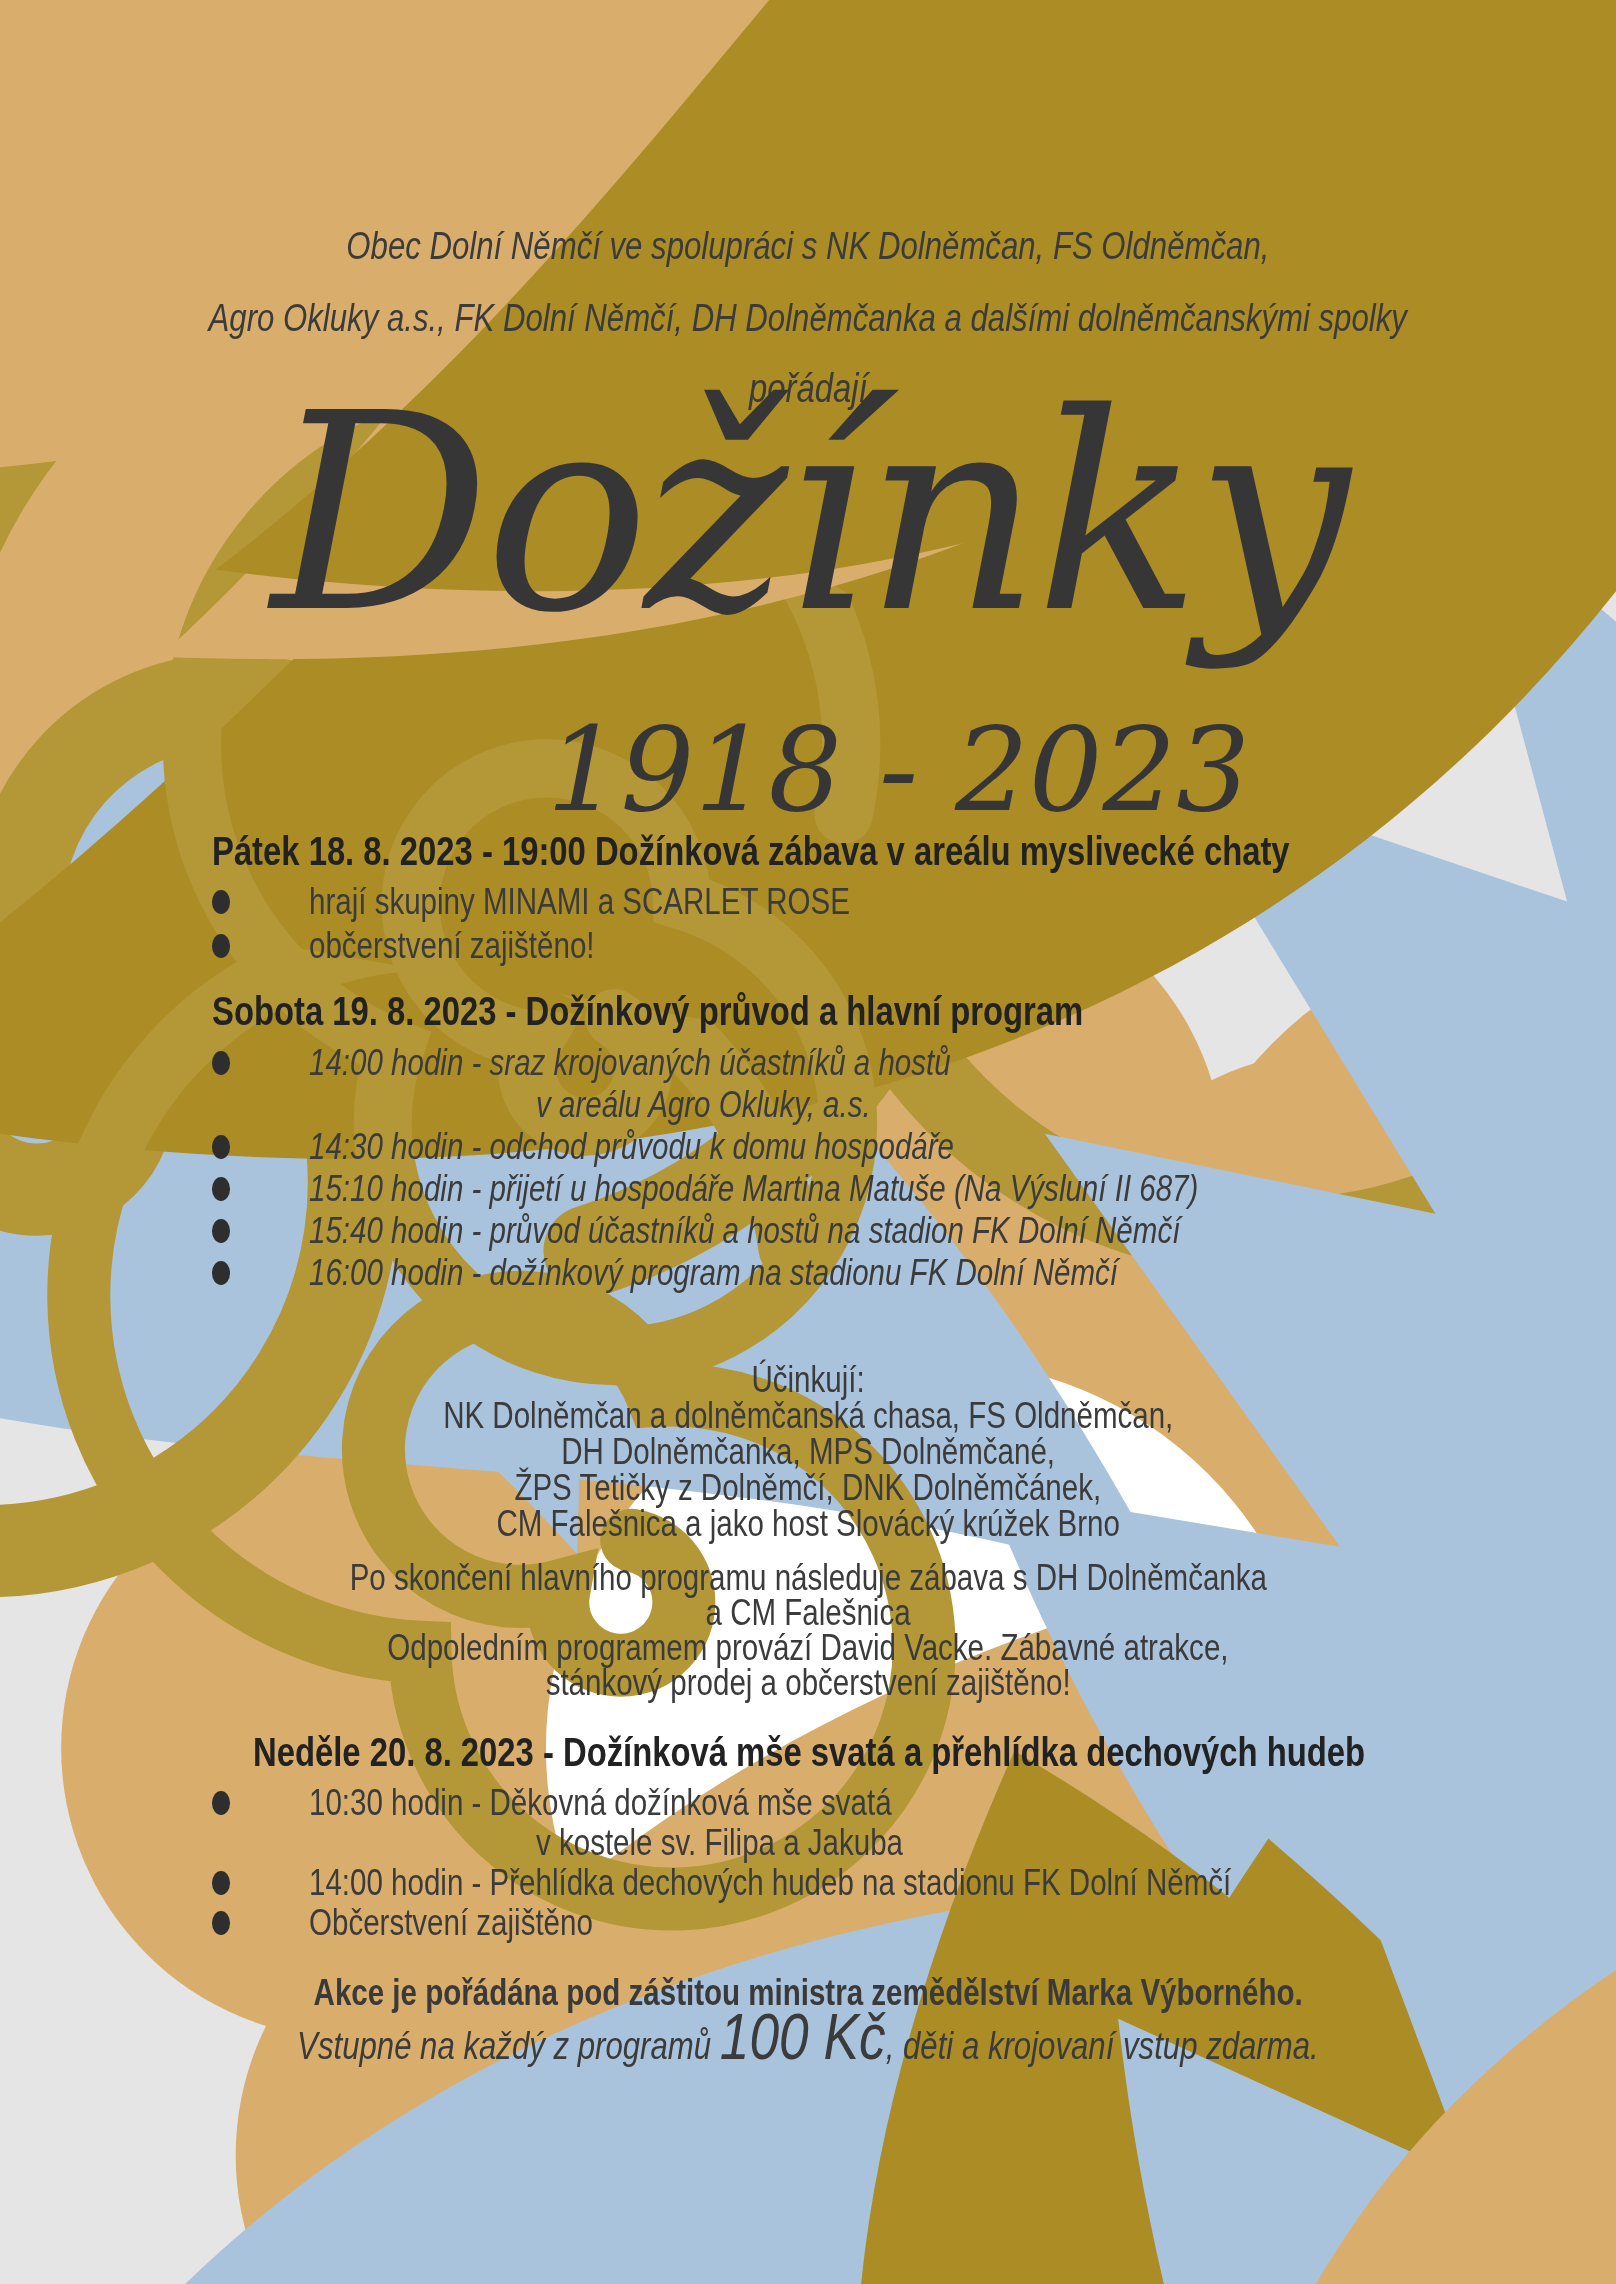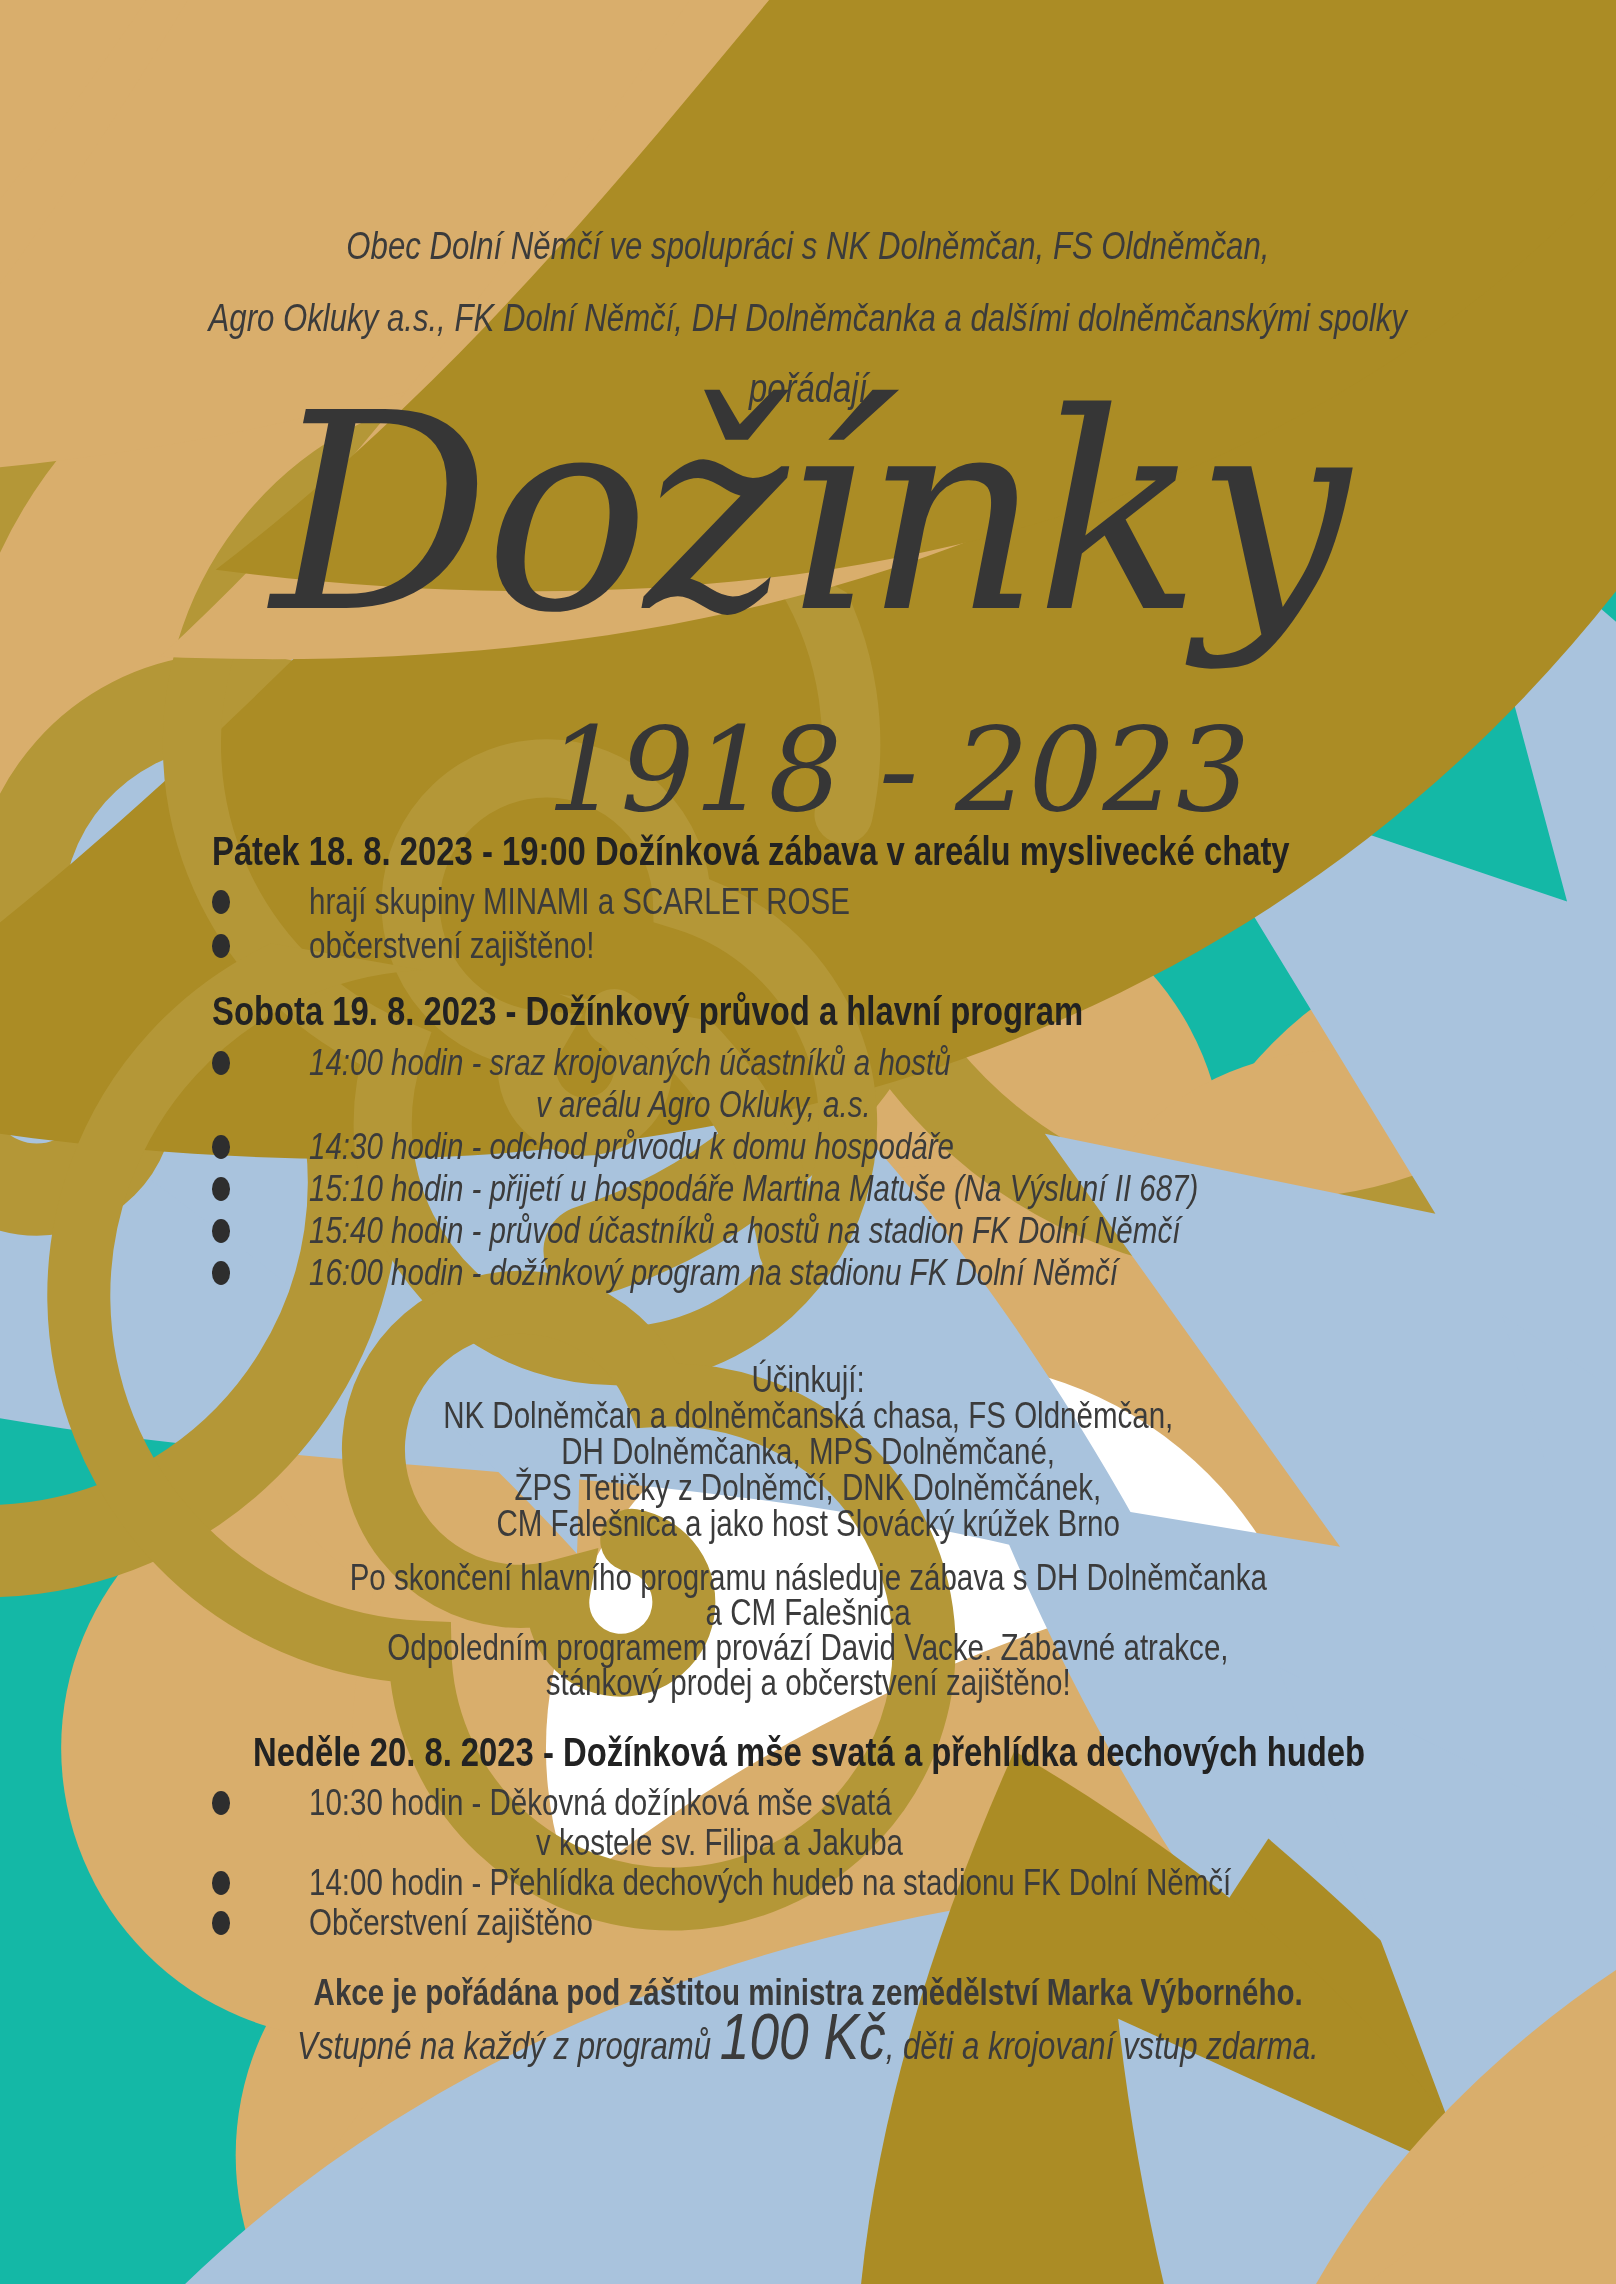--- a/index.html
+++ b/index.html
@@ -1,20 +1,20 @@
 <!DOCTYPE html>
 <html style="--c-blue: #8ba3c7; --c-lblue: #a9c3dd; --c-tan: #d9ae6c; --c-gold: #ab8c25; --c-goldline: #b49737; --c-text: #3b3b3b; --c-heading: #222222; --c-title: #363636;font-size:10.4px"><head>
 <meta charset="utf-8">
 <style>
   :root{
     --c-blue:#8ba3c7; --c-lblue:#a9c3dd; --c-tan:#d9ae6c; --c-gold:#ab8c25;
     --c-goldline:#b49737; --c-text:#3b3b3b; --c-heading:#222222; --c-title:#363636;
   }
   html,body{margin:0;padding:0;background:#fff;}
-  .poster{position:relative;width:1616px;height:2284px;background:#14b8a6;overflow:hidden;
+  .poster{position:relative;width:1616px;height:2284px;background:#e5e5e5;overflow:hidden;
           font-family:"Liberation Sans",sans-serif;color:var(--c-text);}
   .orn{position:absolute;left:0;top:0;width:1616px;height:2284px;}
   .f-blue{fill:var(--c-blue)} .f-lblue{fill:var(--c-lblue)} .f-tan{fill:var(--c-tan)}
   .f-gold{fill:var(--c-gold)} .f-white{fill:#fff}
   .s-gold{stroke:var(--c-goldline);fill:none}
   .s-blue{stroke:var(--c-blue);fill:none}
   .content{position:absolute;left:0;top:0;width:1616px;height:2284px;}
   .blk{position:absolute;}
   .c{left:0;right:0;text-align:center;}
   .sx{display:inline-block;transform:scaleX(.82);transform-origin:50% 50%;white-space:nowrap;}

